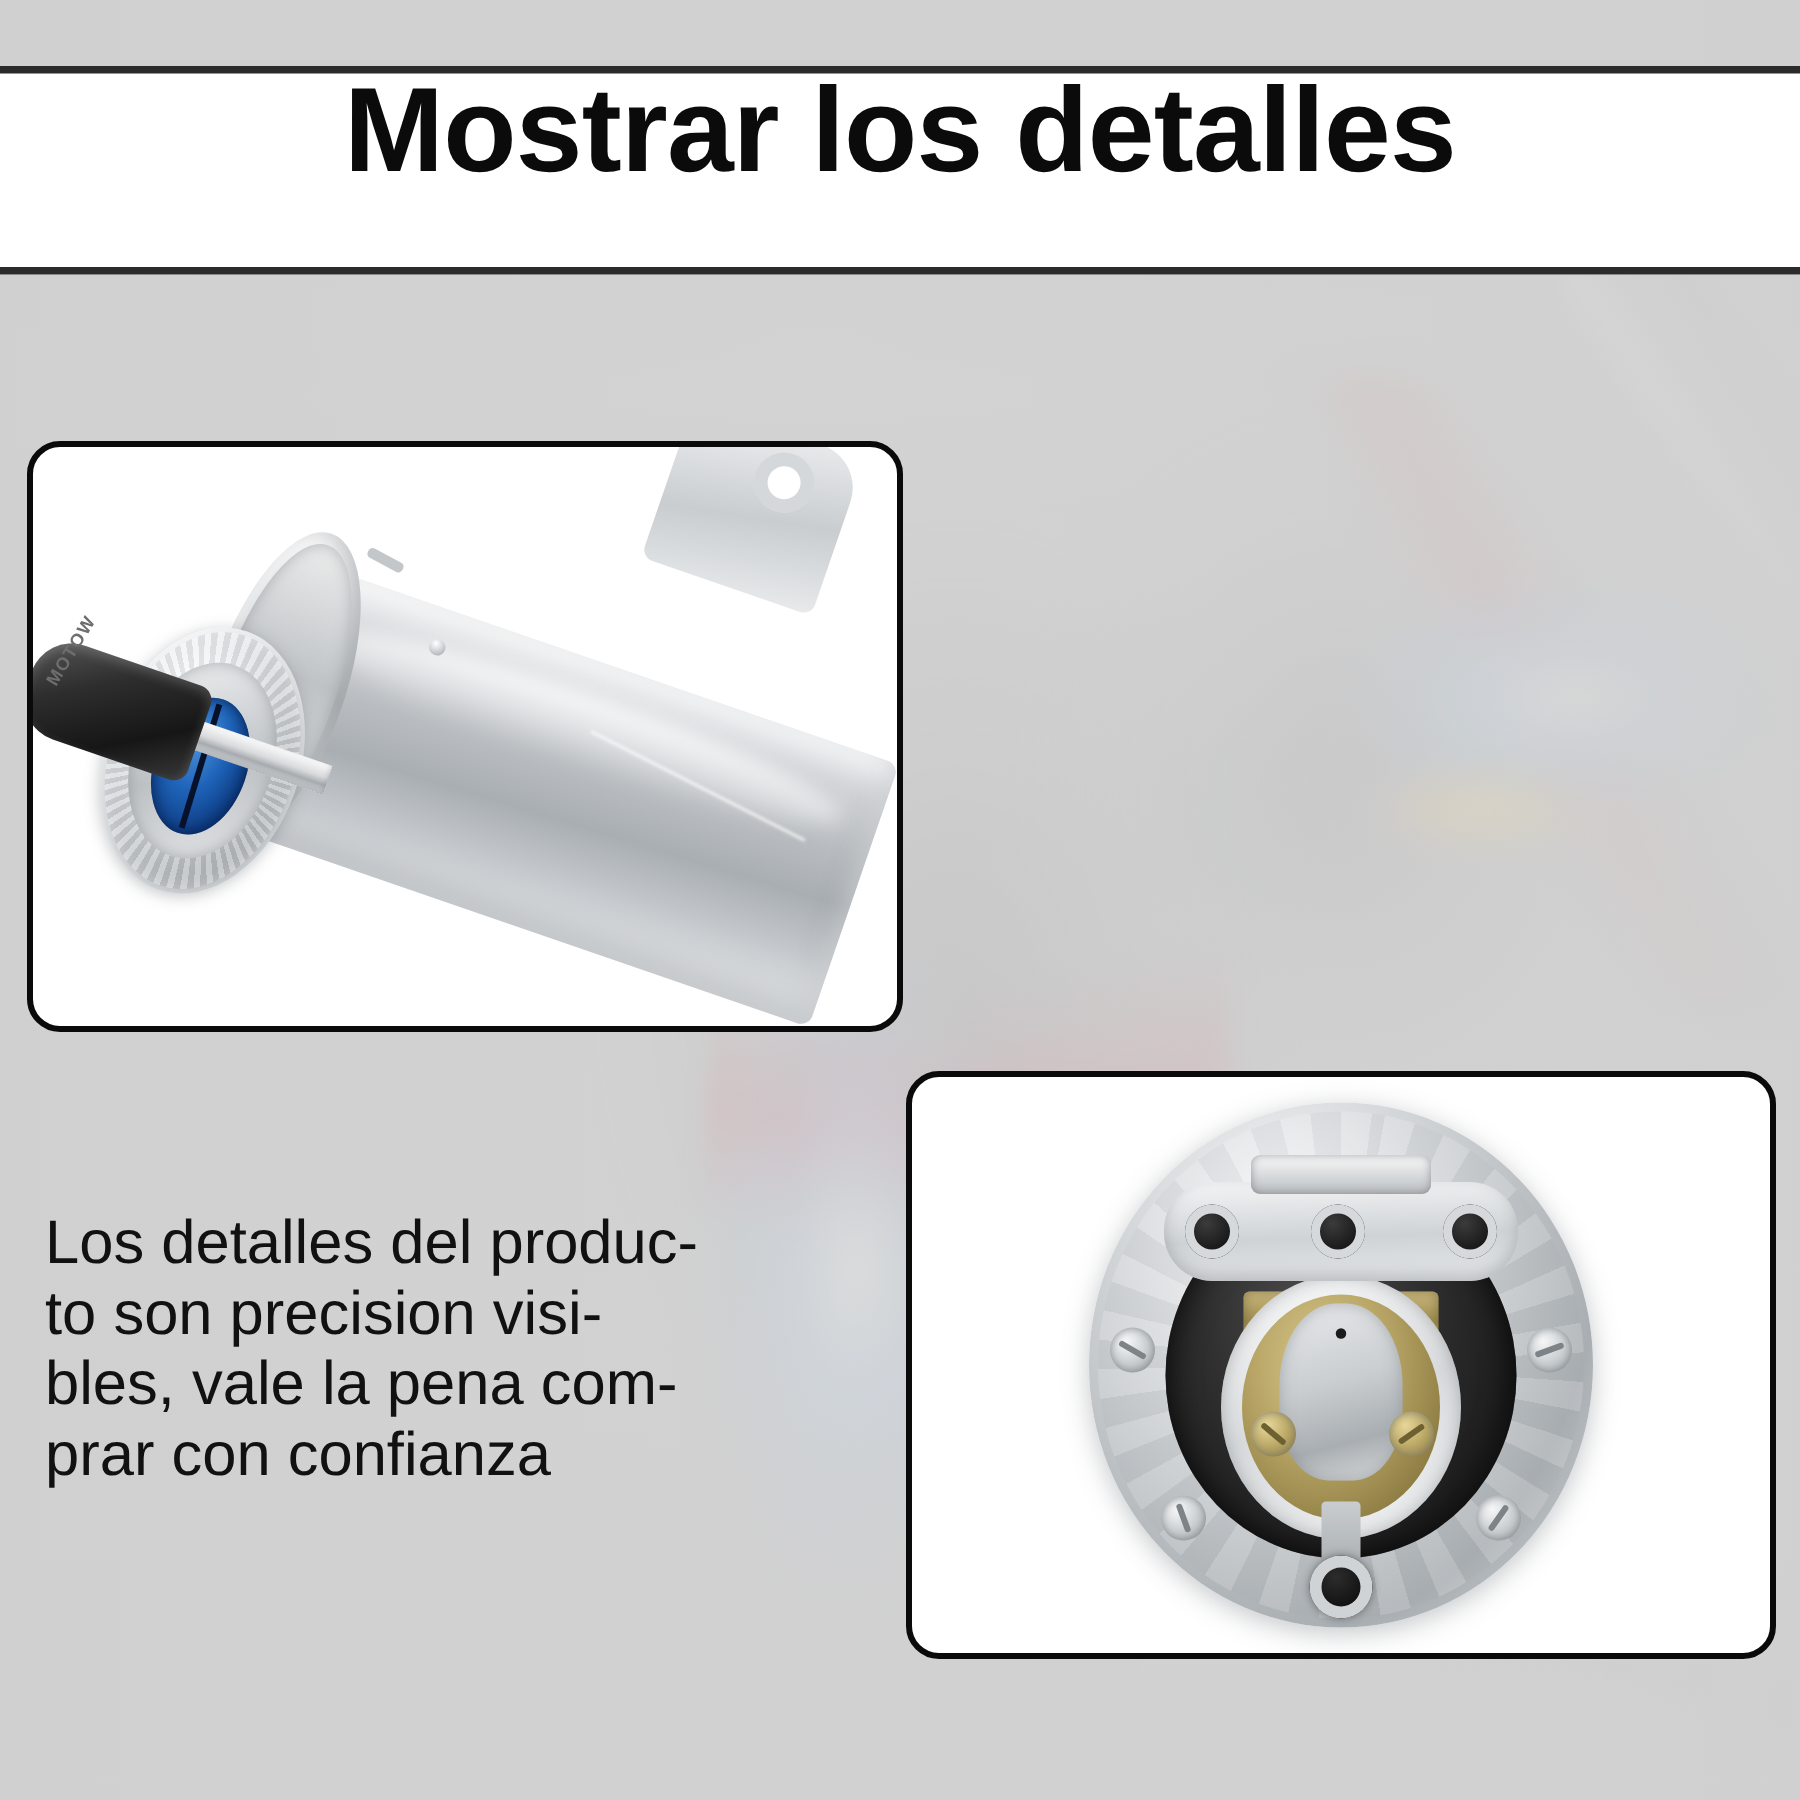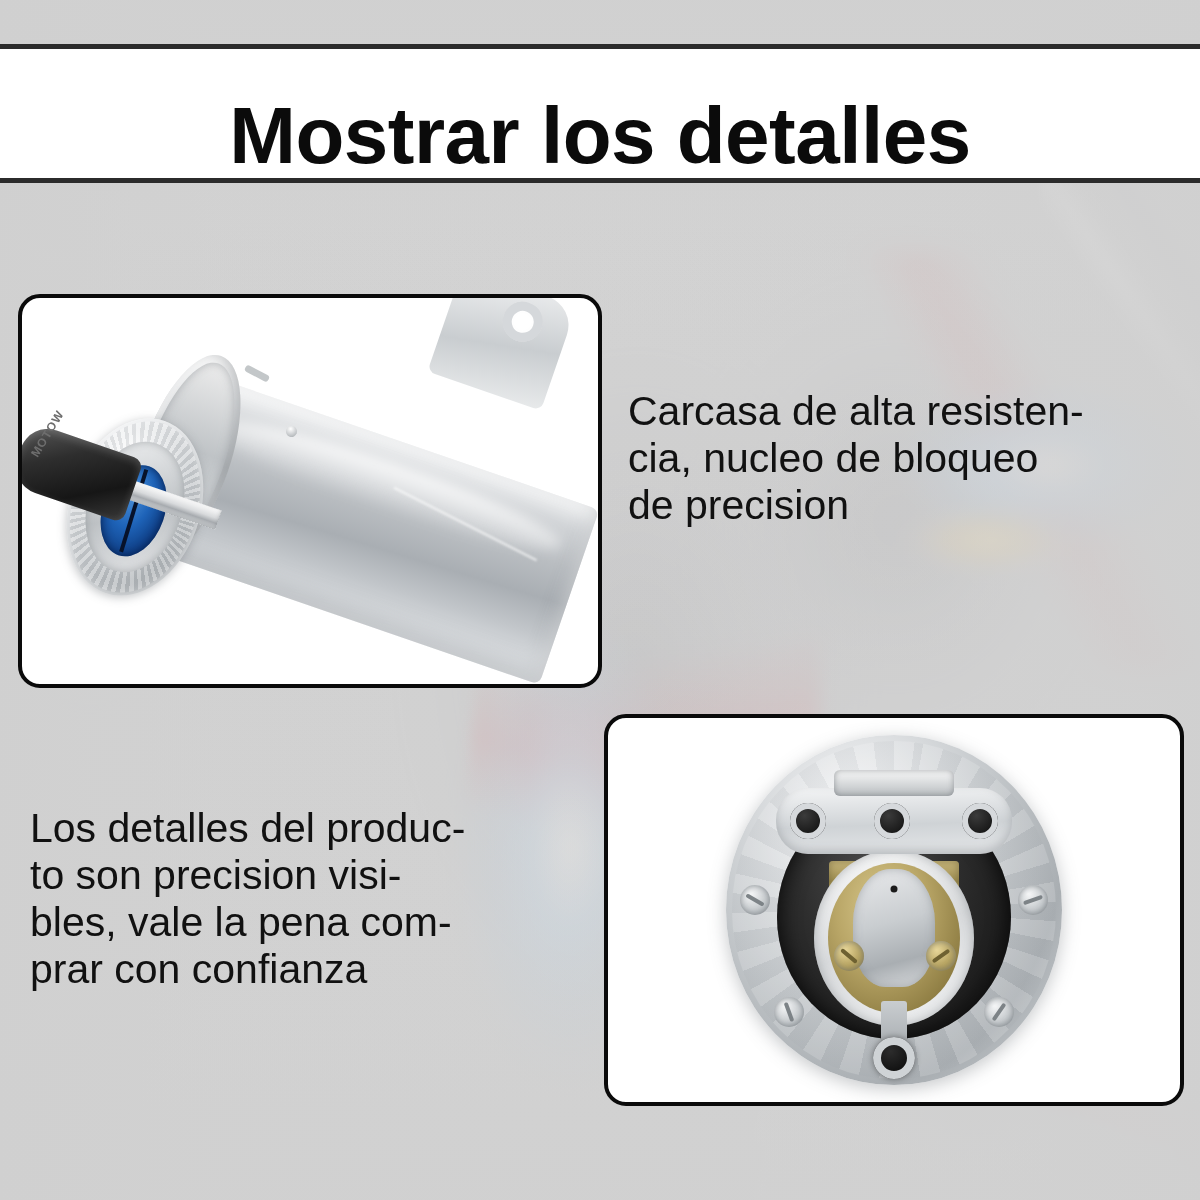--- a/index.html
+++ b/index.html
@@ -108,21 +108,21 @@
       linear-gradient(90deg, rgba(208,208,208,0.92) 0%, rgba(208,208,208,0.25) 18%, rgba(208,208,208,0.05) 45%, rgba(208,208,208,0.30) 82%, rgba(208,208,208,0.85) 100%),
       linear-gradient(180deg, rgba(208,208,208,0.85) 0%, rgba(208,208,208,0.10) 22%, rgba(208,208,208,0.10) 78%, rgba(208,208,208,0.70) 100%);
   }
 
   
   .header-band {
     position:absolute; left:0; top:44px; width:1200px; height:139px;
     background:#ffffff;
     border-top:5px solid #2b2b2b;
     border-bottom:5px solid #2b2b2b;
-    display:flex; align-items:flex-end; justify-content:center;
+    display:flex; align-items:flex-start; justify-content:center;
     z-index:5;
   }
   .header-title {
     font-size:80px;
     font-weight:700;
     color:#0b0b0b;
     letter-spacing:-0.5px;
     line-height:1;
     white-space:nowrap;
     transform:translateY(-2px);
@@ -478,22 +478,19 @@
           <div class="bracket-hole" style="left:186px;"></div>
         </div>
         <div class="cap-hinge"></div>
 
         <div class="cap-bot-hole"></div>
       </div>
 
     </div>
   </div>
 
-  <div class="body-copy" id="copy-right">Carcasa de alta resisten-
-cia, nucleo de bloqueo
-de precision</div>
 
   <div class="body-copy" id="copy-left">Los detalles del produc-
 to son precision visi-
 bles, vale la pena com-
 prar con confianza</div>
 
 </div>
 
 </body></html>

